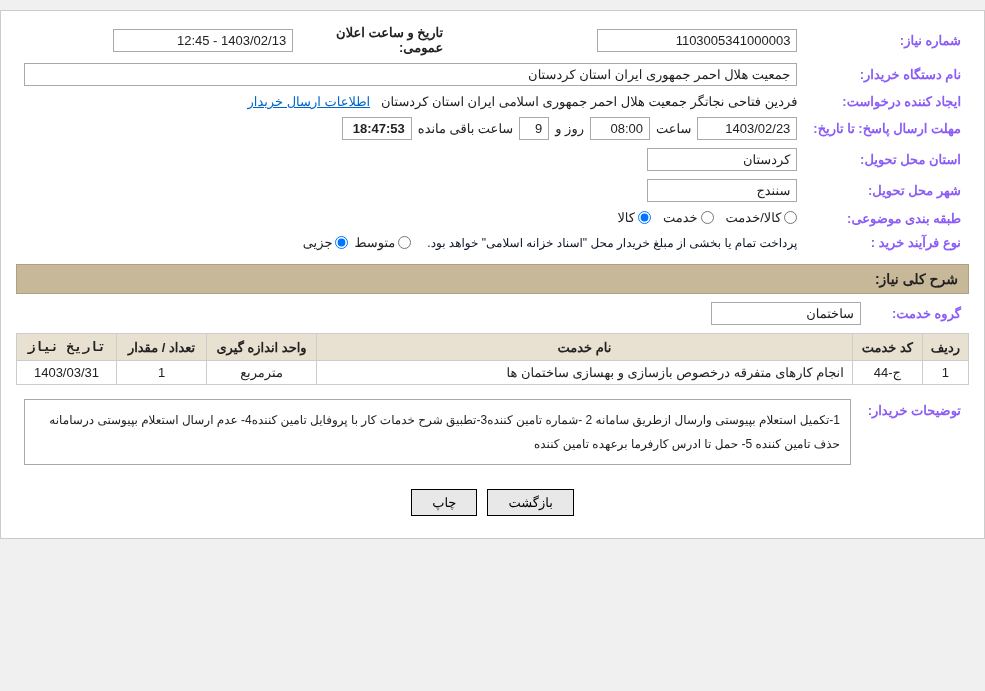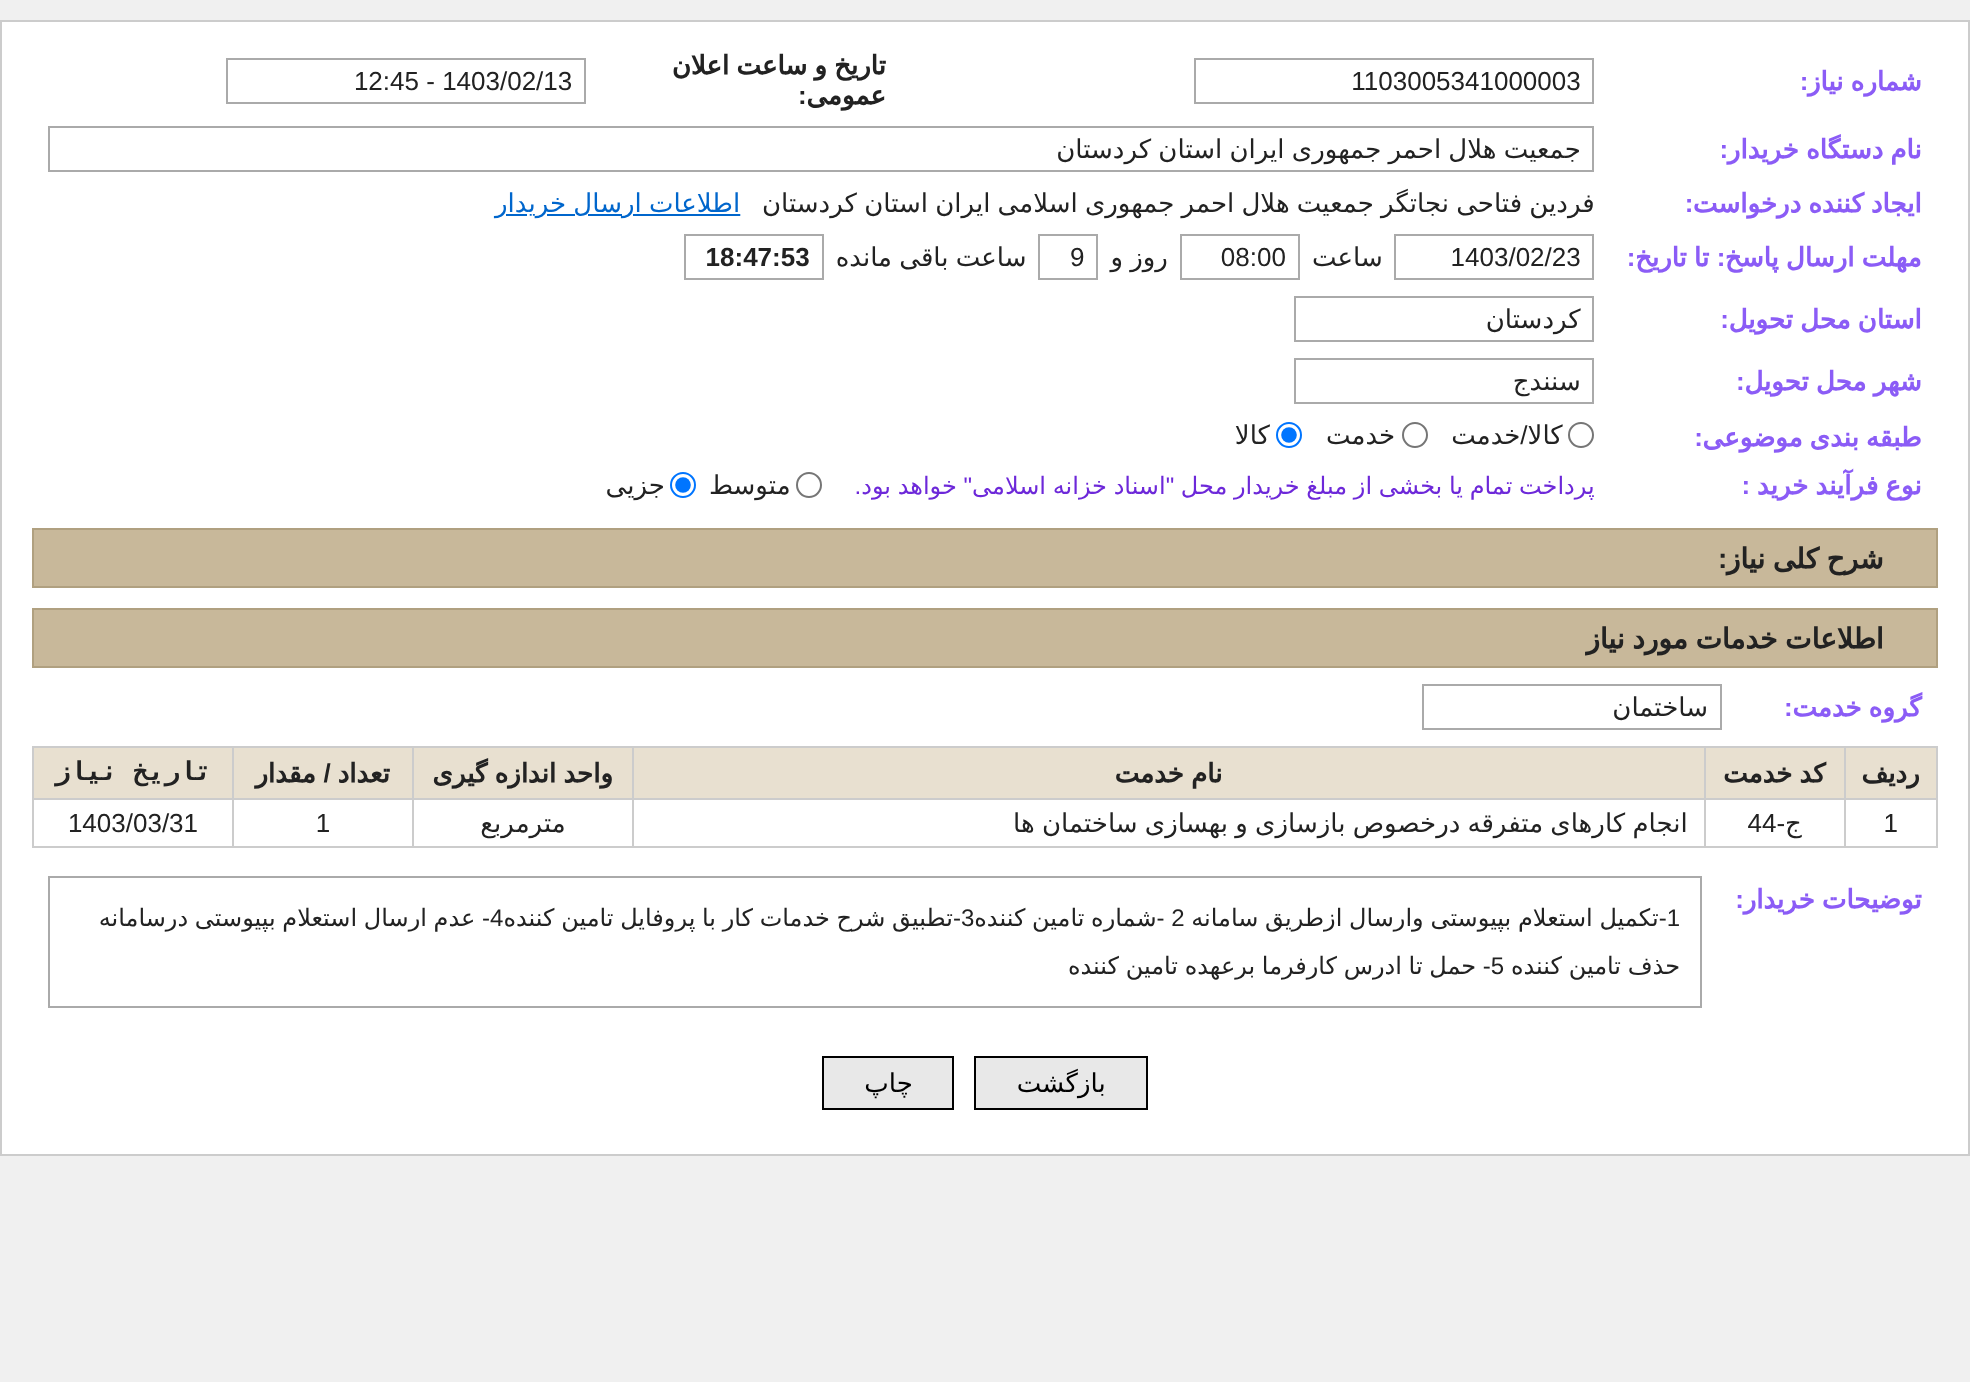--- a/index.html
+++ b/index.html
@@ -60,21 +60,21 @@
       display: block;
       width: 100%;
     }
     .blue-link {
       color: #0066cc;
       text-decoration: underline;
       cursor: pointer;
     }
     .section-header {
       background: #c8b89a;
-      padding: 6px 26px;
+      padding: 6px 10px;
       font-weight: bold;
       font-size: 14px;
       margin: 10px 0 6px 0;
       border: 1px solid #b0a080;
     }
     .service-table {
       width: 100%;
       border-collapse: collapse;
       margin-bottom: 8px;
     }
@@ -222,42 +222,39 @@
               <input type="radio" name="category" checked="" style=""> 
                   <span>کالا</span>
             </label>
           </div>
         </td>
       </tr>
       <tr>
         <td class="label-cell">نوع فرآیند خرید :</td>
         <td colspan="4">
           <div class="inline-row">
-            <span style="color:#6d28d9; font-size:12px;">پرداخت تمام یا بخشی از مبلغ خریدار محل "اسناد خزانه اسلامی" خواهد بود.</span>
+            <span style="color:#0f172a; font-size:12px;">پرداخت تمام یا بخشی از مبلغ خریدار محل "اسناد خزانه اسلامی" خواهد بود.</span>
             <label class="radio-item" style="margin-right:10px;">
               <input type="radio" name="process" style=""> 
                   <span>متوسط</span>
             </label>
             <label class="radio-item">
               <input type="radio" name="process" checked="" style=""> 
                   <span>جزیی</span>
             </label>
           </div>
         </td>
       </tr>
     </tbody>
       </table>
 
     <div class="section-header">
       <span>شرح کلی نیاز:</span>
     </div>
 
-    <div class="section-header">
-      <span>اطلاعات خدمات مورد نیاز</span>
-    </div>
 
     <table class="info-table" style="margin-bottom:6px;">
       <tbody>
           <tr class="group-row">
         <td class="label-cell" style="width:100px;">گروه خدمت:</td>
         <td>
           <span class="input-box" style="min-width:150px;">ساختمان</span>
         </td>
       </tr>
     </tbody>

